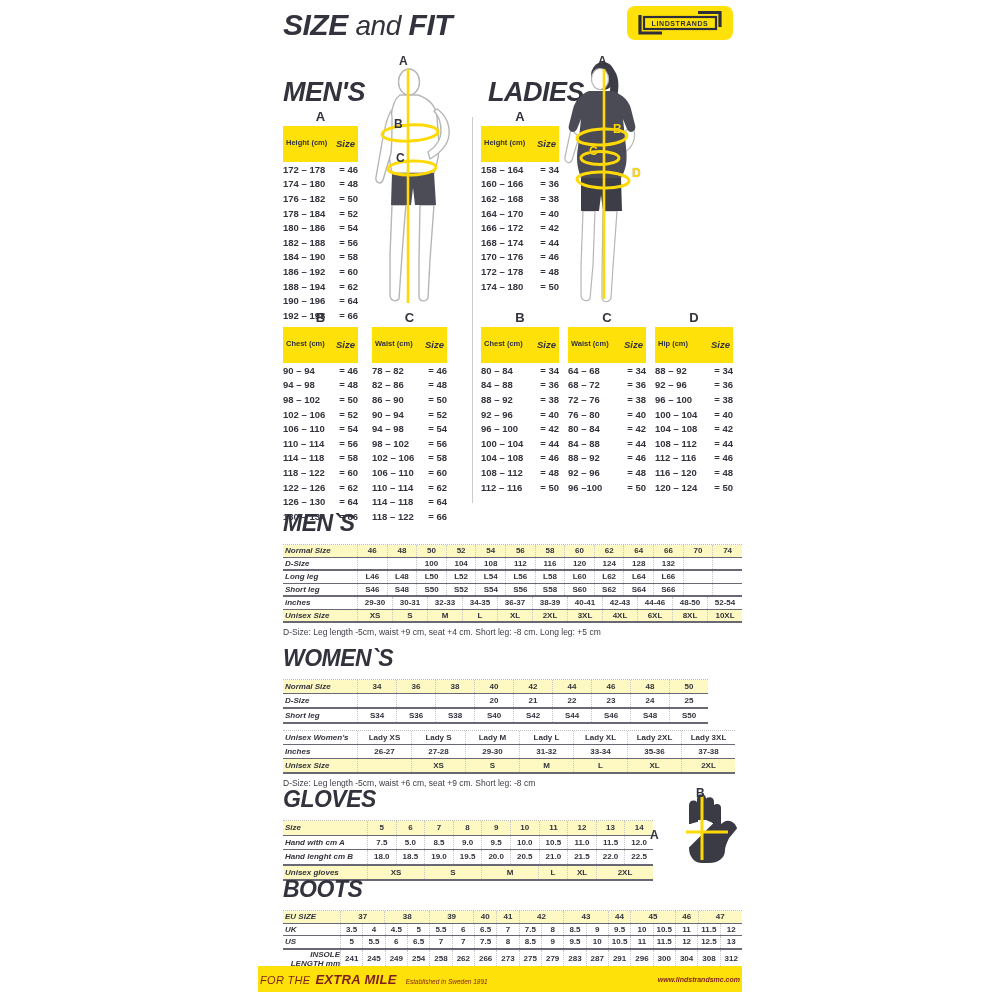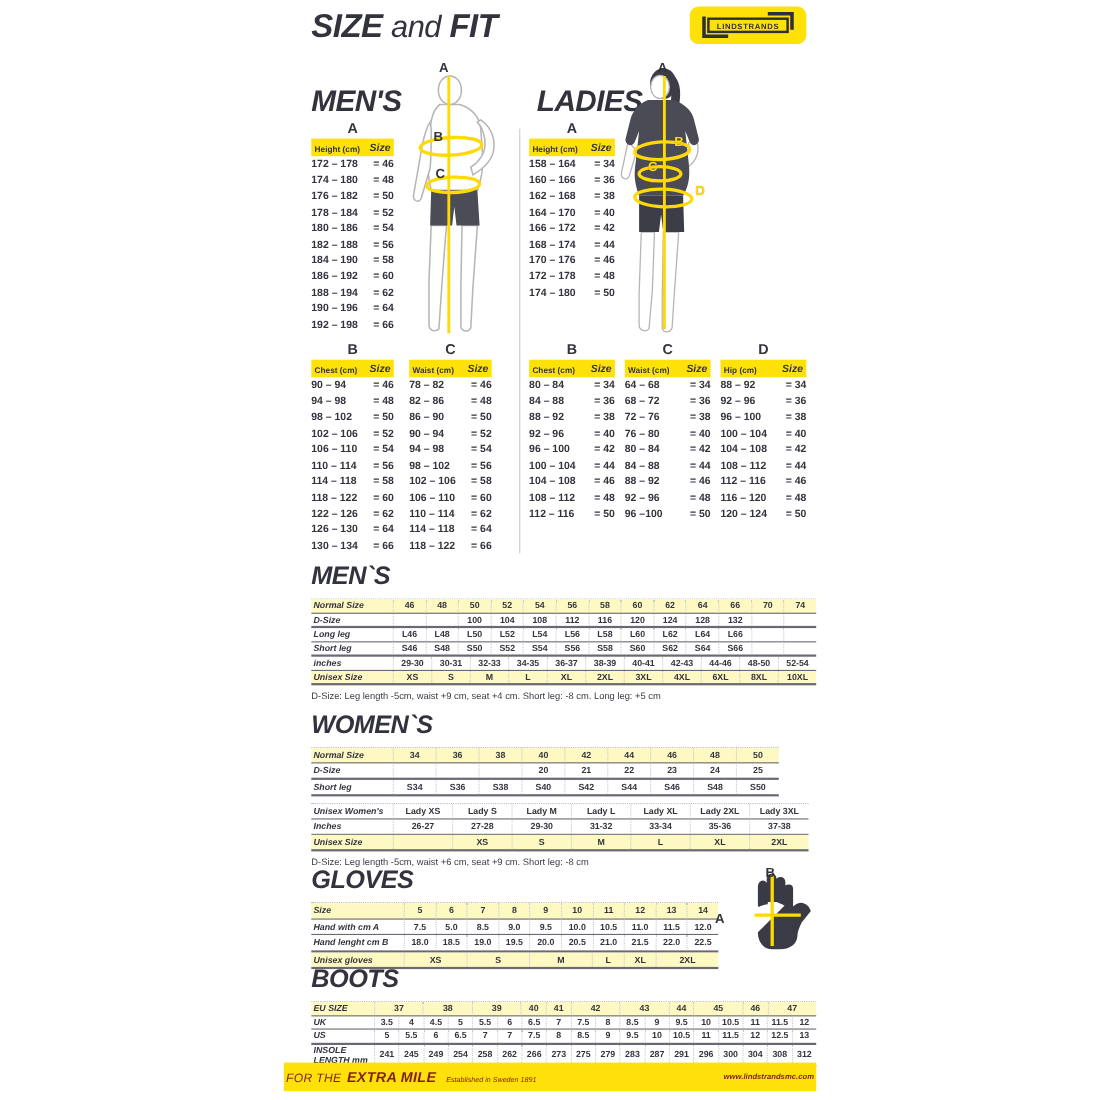--- a/index.html
+++ b/index.html
@@ -22,41 +22,41 @@
   #ladies-title{left:230px;top:22px;}
   .divider{position:absolute;left:214px;top:62px;width:1px;height:386px;background:#CBCBCB;}
   .figure{position:absolute;}
   #man-figure{left:106px;top:0;}
   #woman-figure{left:295px;top:0;}
   .fig-label{position:absolute;font-weight:800;font-size:12px;line-height:13px;}
   .fig-label.yellow{color:#FFD905;text-shadow:0 0 1px rgba(50,51,61,.55);}
   .range-table{position:absolute;width:75px;}
   .lad .range-table{width:78px;}
   .rt-letter{text-align:center;font-weight:800;font-size:13px;height:15px;margin-bottom:2px;}
-  .rt-head{display:flex;justify-content:space-between;align-items:flex-end;background:#FFE10A;padding:2px 3px;height:12px;}
+  .rt-head{display:flex;justify-content:space-between;align-items:flex-start;background:#FFE10A;padding:12px 3px;height:12px;}
   .rt-col1{font-size:7.5px;font-weight:600;white-space:nowrap;}
   .rt-col2{font-size:9.5px;font-weight:800;font-style:italic;}
   .rt-row{display:flex;justify-content:space-between;align-items:center;height:14.6px;font-size:9.5px;font-weight:700;white-space:nowrap;}
 
   
   .block{position:absolute;left:0;right:0;}
   #mens-block{top:510px;}
   #womens-block{top:645px;}
   #gloves-block{top:786px;}
   #boots-block{top:876px;}
   .block-title{margin:0 0 7px 25px;font-size:23px;font-style:italic;font-weight:800;letter-spacing:-.5px;}
   .size-table{margin-left:25px;border-top:1px dotted #BDBDBD;}
   .t-mens{width:459px;}
   .t-womens1{width:425px;}
   .t-womens2{width:452px;margin-top:6px;}
   .t-gloves{width:370px;}
   .t-boots{width:459px;}
   .size-row{display:flex;align-items:stretch;border-bottom:1px solid #686974;}
   .size-row.shaded{background:#fef9c3;}
-  .size-row.thick{border-bottom-width:2px;}
+  .size-row.thick{border-bottom-width:2px;text-align:right;}
   .t-mens .size-row{height:11.5px;}
   .t-womens1 .size-row,.t-womens2 .size-row{height:13px;}
   .t-gloves .size-row{height:13.5px;}
   .t-boots .size-row{min-height:11.5px;}
   .size-label{width:72px;flex:none;display:flex;align-items:center;padding-left:2px;
               font-size:8px;font-weight:700;font-style:italic;line-height:9px;}
   .t-boots .size-label{width:55px;}
   .t-gloves .size-label{width:82px;}
   .size-cells{flex:1;display:flex;border-left:1px dotted #C8C8C8;}
   .size-cell{flex:1 1 0;display:flex;align-items:center;justify-content:center;

